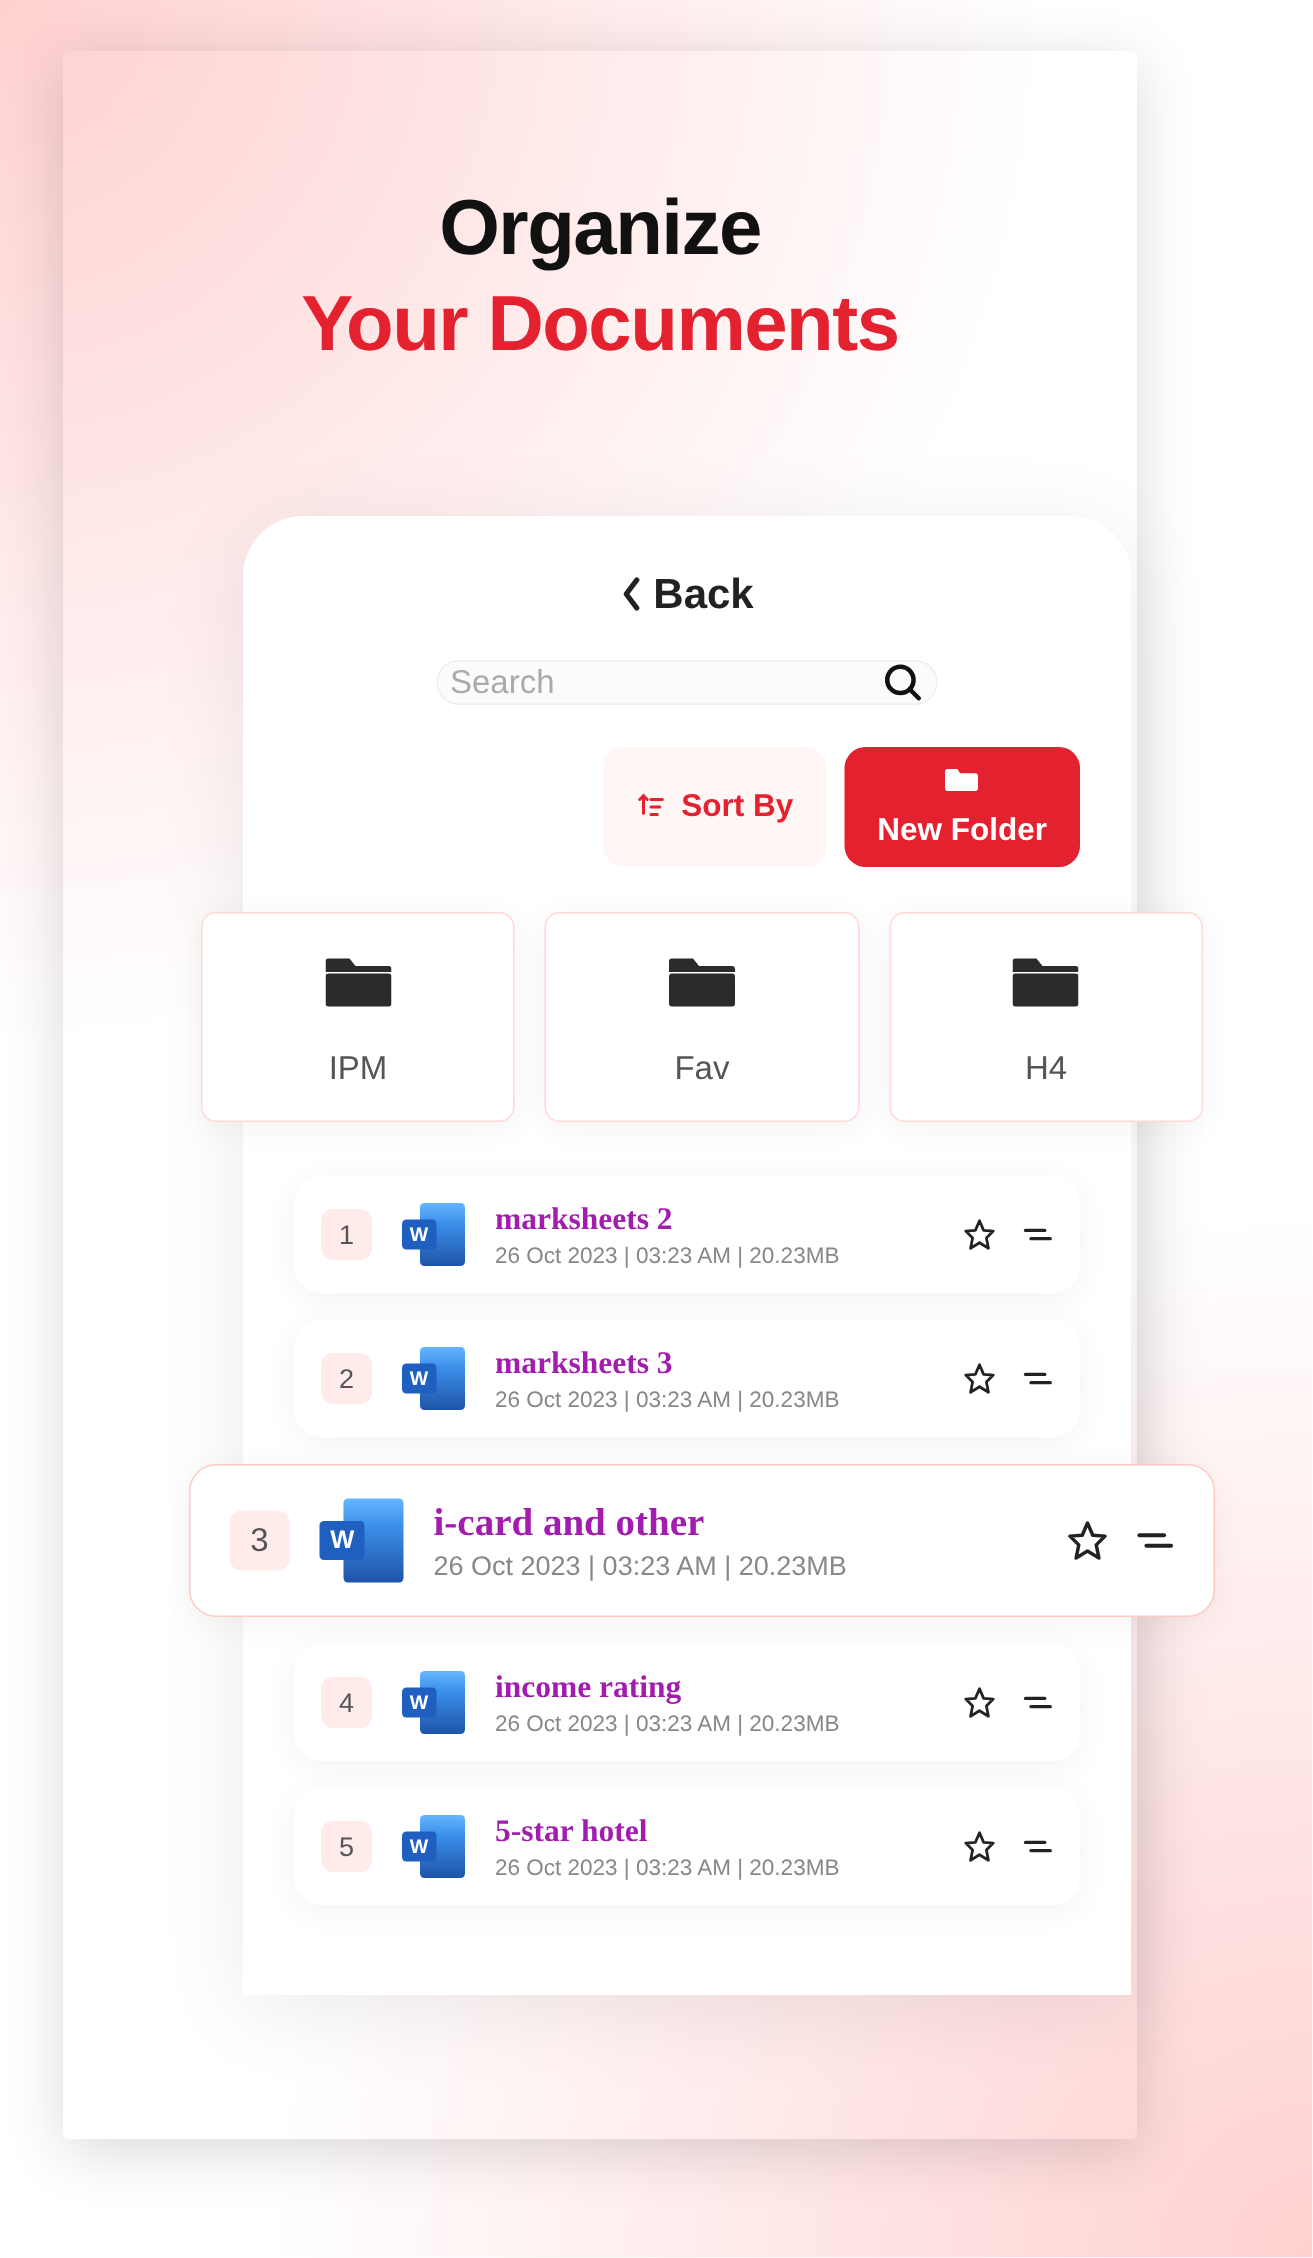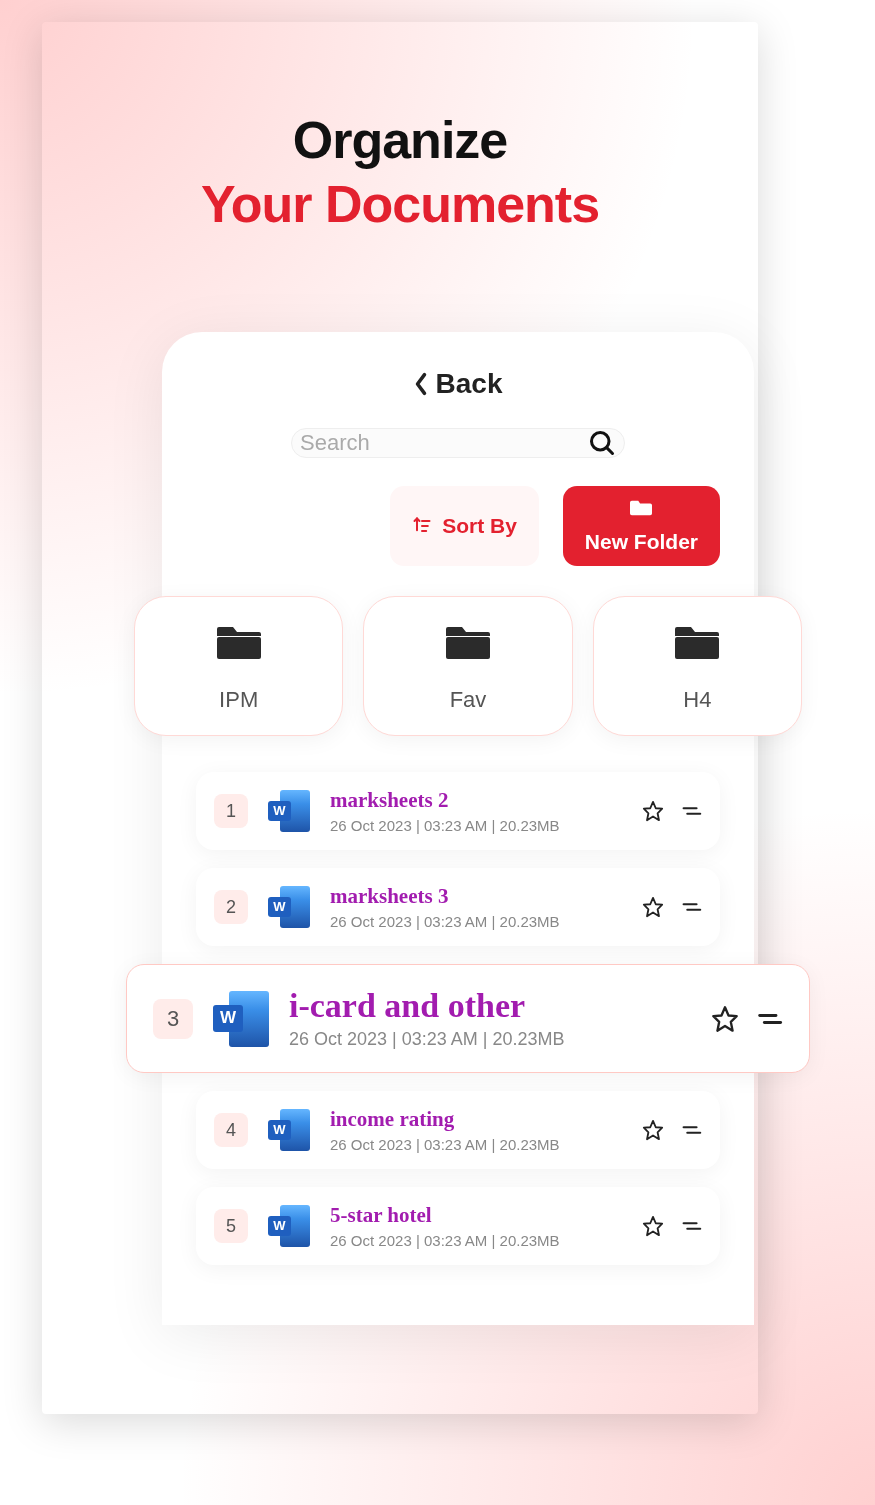--- a/index.html
+++ b/index.html
@@ -14,21 +14,21 @@
   .bgwrap {
     position: absolute;
     inset: 0;
     background:
       radial-gradient(circle at 0% 0%, rgba(255,120,120,0.35), transparent 40%),
       radial-gradient(circle at 100% 100%, rgba(255,120,120,0.35), transparent 40%),
       #ffffff;
   }
   .frame {
     position: absolute;
-    top: 22px;
+    top: 34px;
     left: 42px;
     width: 716px;
     height: 1392px;
     border-radius: 4px;
     box-shadow: 0 8px 40px rgba(0,0,0,0.15);
     overflow: visible;
   }
   .hero {
     text-align: center;
     padding-top: 88px;
@@ -88,21 +88,21 @@
     outline: none;
     background: transparent;
     font-size: 22px;
     color: #666;
   }
   .searchwrap input::placeholder { color: #aaa; }
   .searchwrap svg { width: 28px; height: 28px; }
   .actions {
     display: flex;
     justify-content: flex-end;
-    gap: 24px;
+    gap: 12px;
     padding: 28px 34px 0 34px;
   }
   .sortbtn {
     display: flex;
     align-items: center;
     gap: 10px;
     background: #fff6f6;
     color: #e3212f;
     font-weight: 700;
     font-size: 21px;
@@ -129,21 +129,21 @@
     padding: 0 34px;
     margin-top: 30px;
     margin-left: -62px;
     margin-right: -82px;
   }
   .folder-tile {
     flex: 1;
     min-width: 0;
     background: #fff;
     border: 1.5px solid #ffd9d6;
-    border-radius: 32px;
+    border-radius: 10px;
     padding: 28px 8px 22px 8px;
     text-align: center;
     box-shadow: 0 4px 22px rgba(0,0,0,0.05);
     cursor: pointer;
   }
   .folder-tile .ficon {
     width: 44px; height: 36px; margin: 0 auto;
   }
   .folder-tile .flabel {
     margin-top: 26px;
@@ -208,21 +208,21 @@
     justify-content: center;
   }
   .docrow.highlight .wordicon .badge { font-size: 17px; }
   .docinfo { flex: 1; min-width: 0; }
   .doctitle {
     font-size: 21px;
     font-weight: 600;
     color: #a21caf;
     font-family: Liberation Serif, serif;
   }
-  .docrow.highlight .doctitle { font-size: 34px; }
+  .docrow.highlight .doctitle { font-size: 26px; }
   .docmeta {
     font-size: 15px;
     color: #888;
     margin-top: 4px;
   }
   .docrow.highlight .docmeta { font-size: 18px; }
   .docactions {
     display: flex;
     align-items: center;
     gap: 16px;

